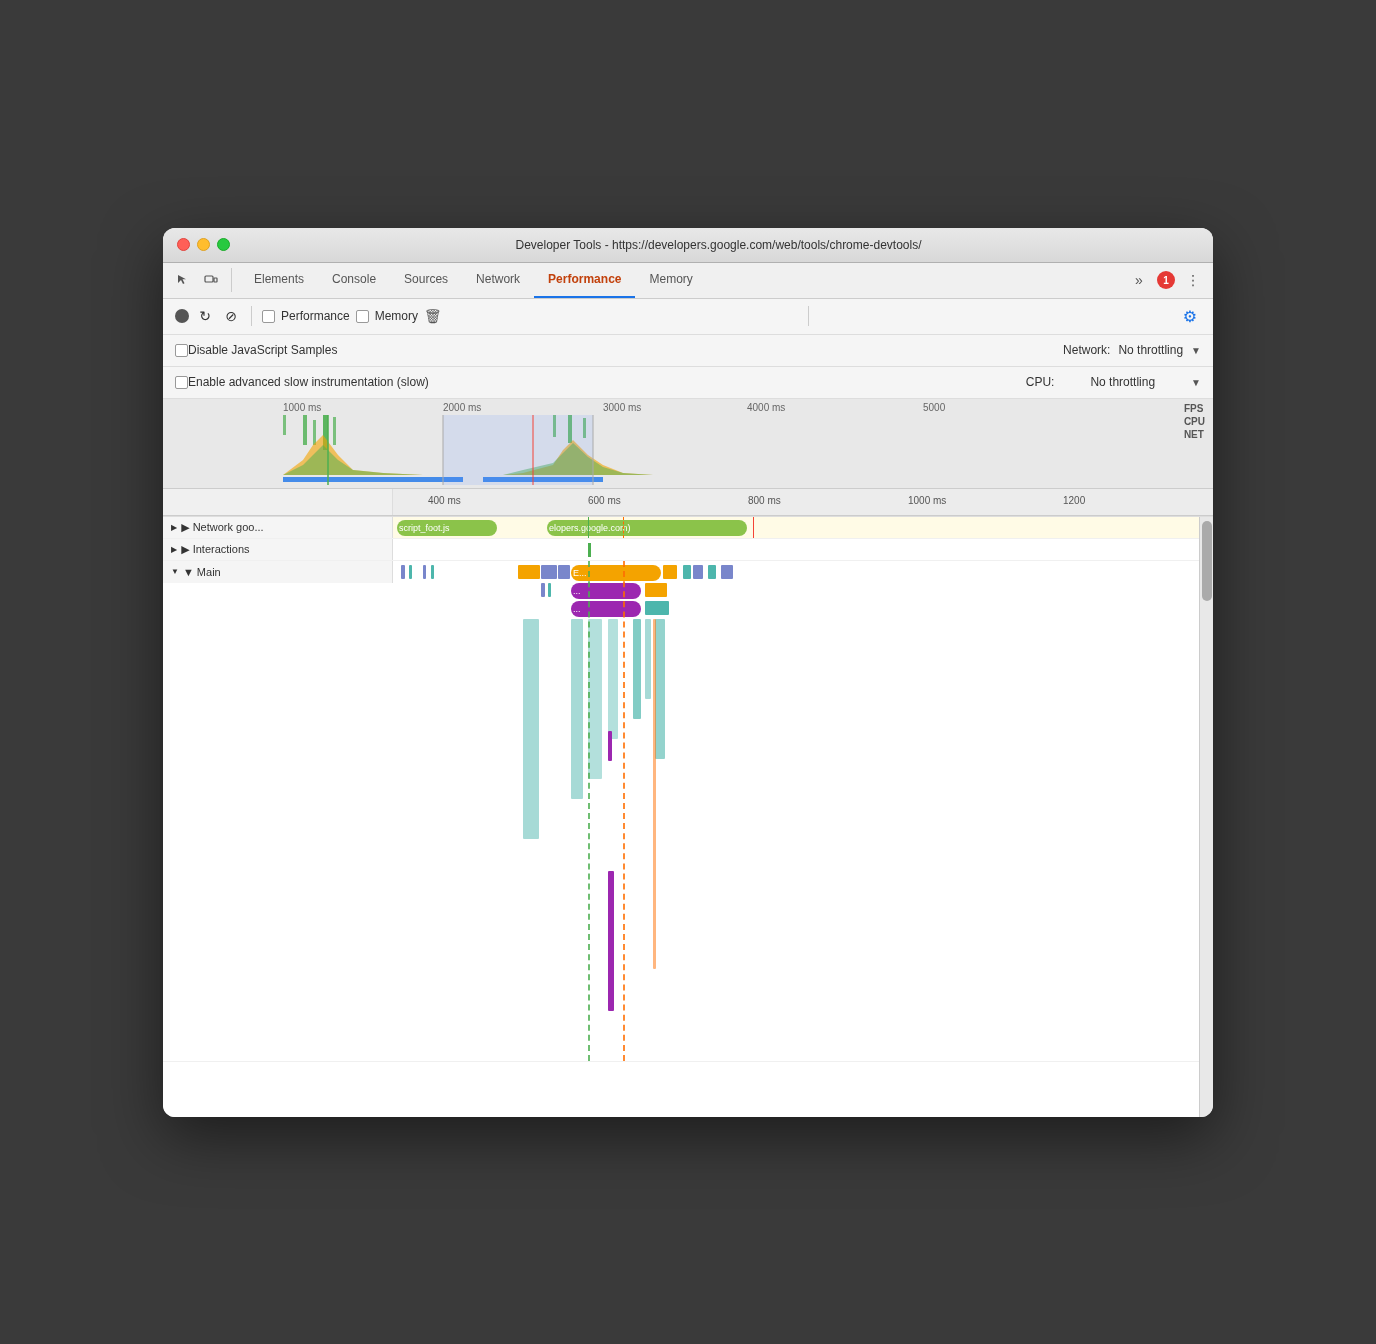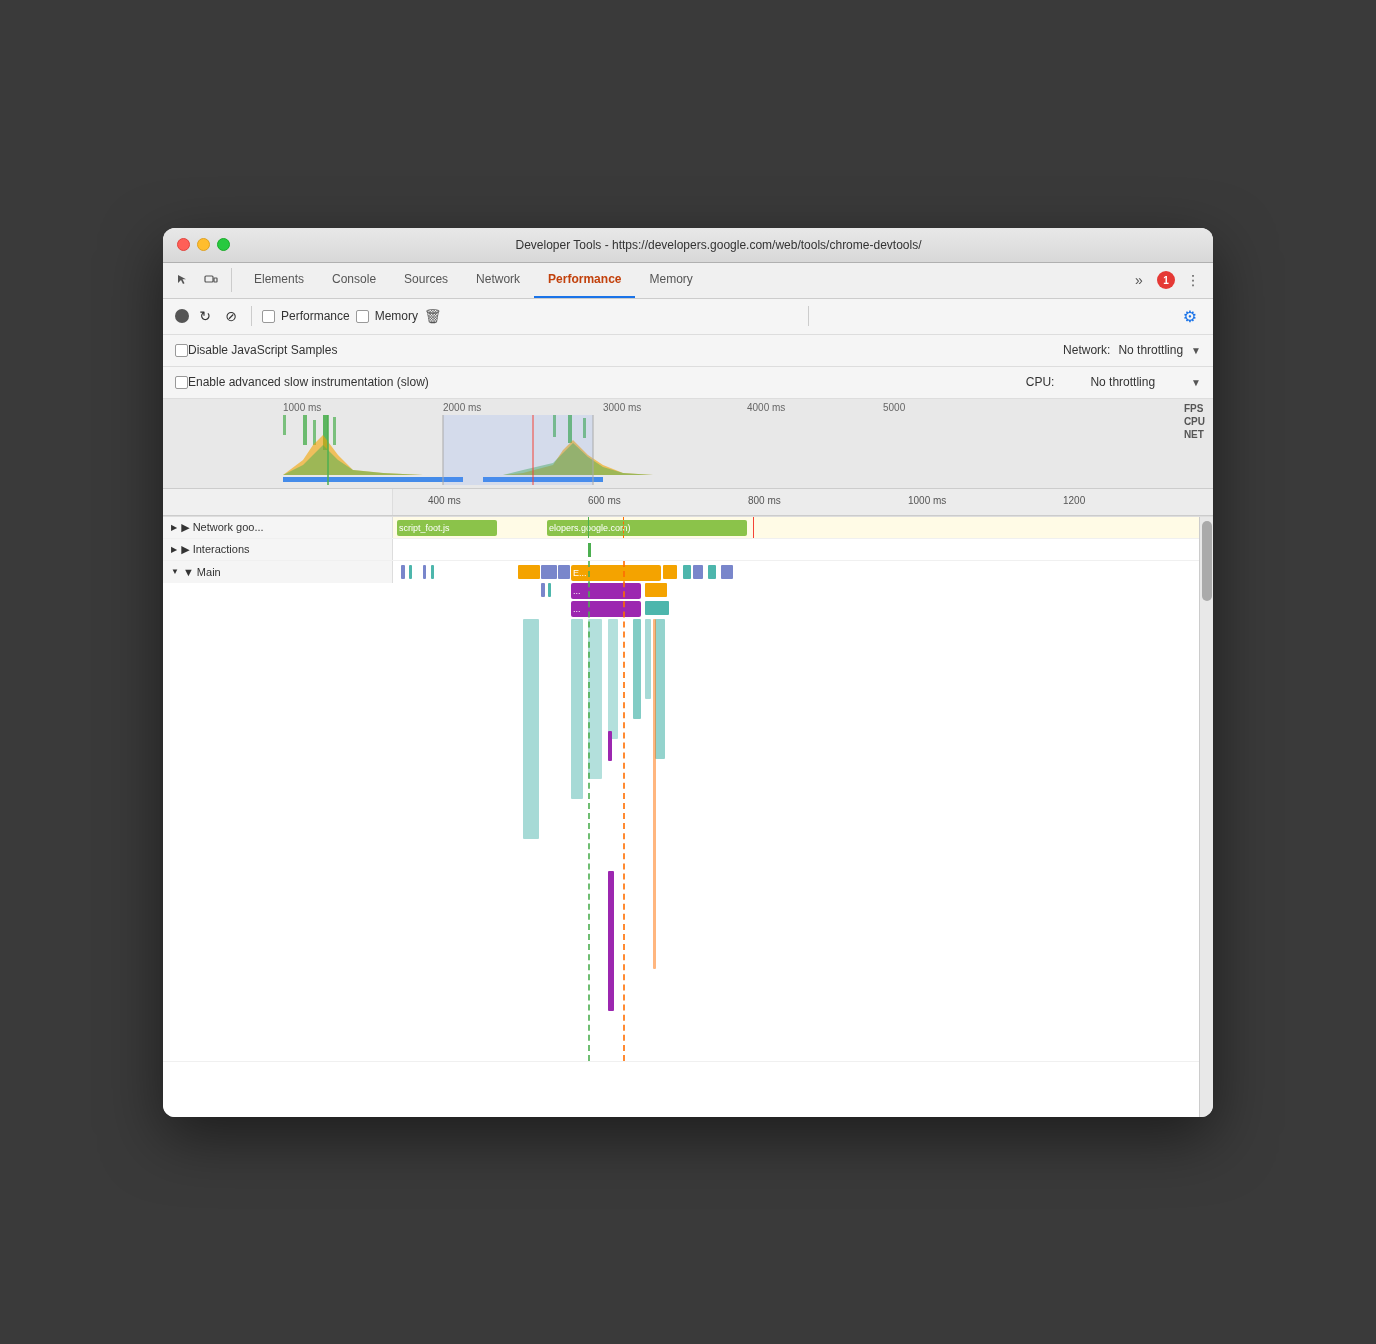--- a/index.html
+++ b/index.html
@@ -261,21 +261,21 @@
       background: white;
       border-color: #ccc;
       border-bottom-color: white;
       color: #333;
       font-weight: 500;
     }
     
     .flame-block {
       position: absolute;
       height: 16px;
-      border-radius: 2px;
+      border-radius: 8px;
       font-size: 9px;
       color: white;
       overflow: hidden;
       white-space: nowrap;
       padding: 0 2px;
       line-height: 16px;
       cursor: pointer;
     }
     
     .vline {
@@ -389,21 +389,21 @@
     </div>
   </div>
 
   <div class="timeline-overview">
 
     <div style="position:absolute;top:2px;left:0;right:30px;height:14px;display:flex;align-items:center;padding-left:60px;font-size:10px;color:#666;">
       <span style="position:absolute;left:120px;">1000 ms</span>
       <span style="position:absolute;left:280px;">2000 ms</span>
       <span style="position:absolute;left:440px;">3000 ms</span>
       <span style="position:absolute;left:584px;">4000 ms</span>
-      <span style="position:absolute;left:720px;">5000</span>
+      <span style="position:absolute;left:760px;">5000</span>
     </div>
 
     <div class="timeline-labels">
       <span>FPS</span>
       <span>CPU</span>
       <span>NET</span>
     </div>
 
     <svg width="100%" height="90" style="position:absolute;top:16px;left:60px;right:30px;">
 

